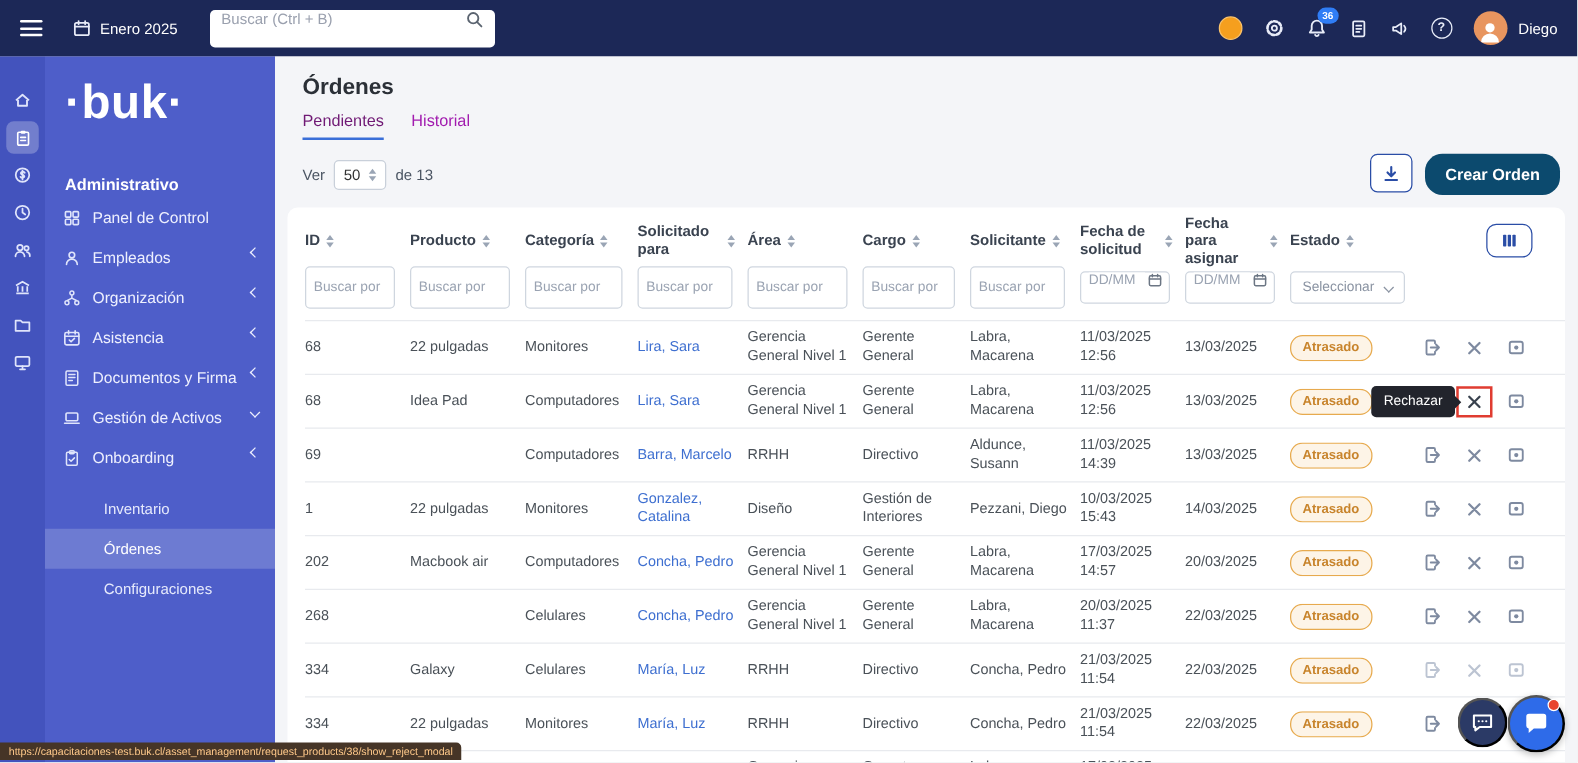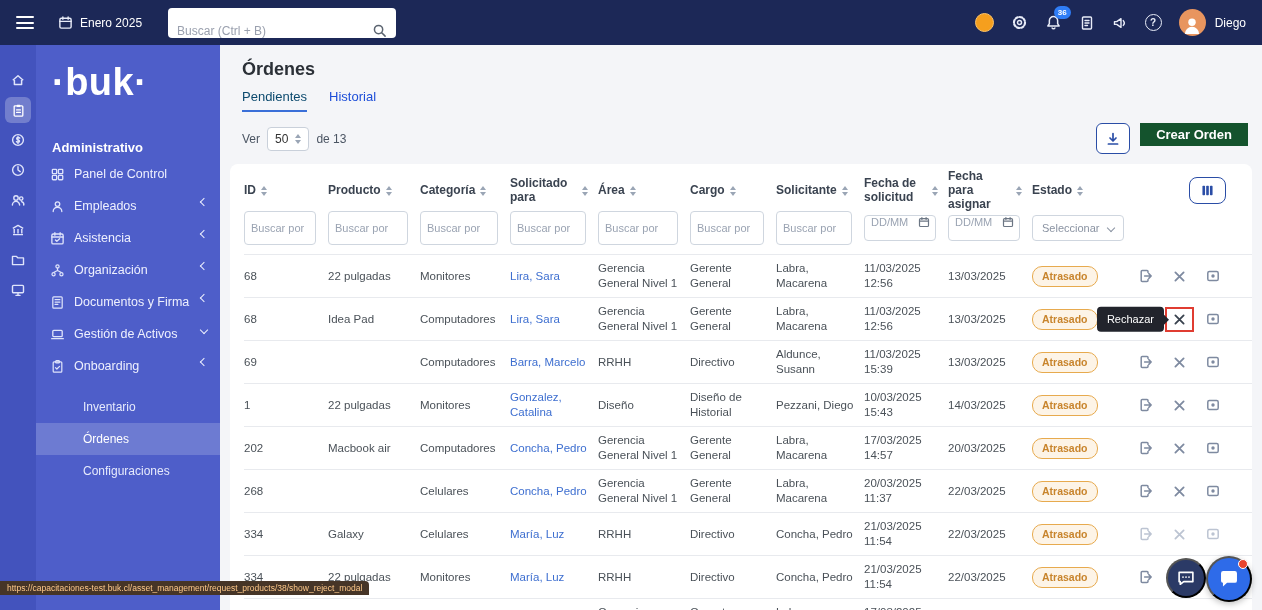--- a/index.html
+++ b/index.html
@@ -4,21 +4,21 @@
 <style>
   *{box-sizing:border-box;margin:0;padding:0}
   body{font-family:"Liberation Sans",sans-serif;background:#e5e7eb}
   .app{position:relative;width:1262px;height:610px;background:#f4f5f8;overflow:hidden}
 
   
   .topbar{position:absolute;top:0;left:0;right:0;height:45px;background:#1c2857;display:flex;align-items:center;color:#fff;padding:0 16px;gap:14px;z-index:10}
   .hamb{width:18px;display:flex;flex-direction:column;gap:3.5px;cursor:pointer}
   .hamb i{height:2px;background:#fff;border-radius:1px;display:block}
   .tb-date{display:flex;align-items:center;gap:7px;font-size:12px;margin-left:10px;cursor:pointer}
-  .tb-search{display:flex;align-items:flex-end;background:#fff;border-radius:4px;height:30px;width:228px;margin-left:12px;padding:0 9px}
+  .tb-search{display:flex;align-items:flex-start;background:#fff;border-radius:4px;height:30px;width:228px;margin-left:12px;padding:0 9px}
   .tb-search input{border:0;outline:0;flex:1;font-size:12px;color:#333;min-width:0}
   .tb-search input::placeholder{color:#9aa0ae}
   .tb-search .sic-dark{color:#5b6470;display:flex}
   .tb-right{margin-left:auto;display:flex;align-items:center;gap:17px}
   .tb-ic{position:relative;display:flex;color:#e8ecf8;cursor:pointer}
   .badge-n{position:absolute;top:-8px;right:-9px;background:#2f7df6;color:#fff;font-size:8px;font-weight:700;padding:1.5px 4px;border-radius:8px;line-height:1.2}
   .orange-dot{width:19px;height:19px;border-radius:50%;background:#f59f1e;border:1.5px solid #fbc36a}
   .help-c{width:17px;height:17px;border-radius:50%;border:1.5px solid #e8ecf8;font-size:10px;display:flex;align-items:center;justify-content:center;font-weight:700}
   .avatar{width:27px;height:27px;border-radius:50%;background:#e8955f;display:flex;align-items:flex-end;justify-content:center;overflow:hidden}
   .tb-user{font-size:12px;margin-left:-8px}
@@ -38,30 +38,30 @@
   .ssub.active{background:rgba(255,255,255,.18);color:#fff}
   .chev{width:6px;height:6px;border-right:1.6px solid currentColor;border-bottom:1.6px solid currentColor;display:inline-block;flex:none}
   .chev-left{transform:rotate(135deg)}
   .chev-down{transform:rotate(45deg)}
   .sic{display:flex;width:15px;color:#dfe4fb;flex:none}
 
   
   .main{position:absolute;top:45px;left:220px;right:0;bottom:0;background:#f4f5f8;padding:14px 10px 0 10px;overflow:hidden}
   .m-title{font-size:18px;font-weight:700;color:#2b3037;margin:0 0 9px 12px}
   .tabs{display:flex;gap:22px;margin:0 0 11px 12px;font-size:13px}
-  .tab{padding-bottom:6px;color:#1d4ed8;cursor:pointer}
-  .tab.active{color:#0c4a6e;border-bottom:2px solid #3a6fd8}
+  .tab{padding-bottom:6px;color:#a21caf;cursor:pointer}
+  .tab.active{color:#701a75;border-bottom:2px solid #3a6fd8}
   .controls{display:flex;align-items:center;margin:0 2px 10px 12px;font-size:12px;color:#4b5563;gap:7px}
   .spin{display:inline-flex;align-items:center;gap:7px;border:1px solid #c9d0da;background:#fff;border-radius:4px;padding:4px 7px;font-size:12px;color:#333;cursor:pointer}
   .sort-col{display:flex;flex-direction:column;gap:2px}
   .tu{width:0;height:0;border-left:3.5px solid transparent;border-right:3.5px solid transparent;border-bottom:4px solid #9aa5b5}
   .td{width:0;height:0;border-left:3.5px solid transparent;border-right:3.5px solid transparent;border-top:4px solid #9aa5b5}
   .ctl-right{margin-left:auto;display:flex;gap:10px;margin-right:2px}
   .dl-btn{width:34px;height:31px;border:1.5px solid #2a4da6;border-radius:6px;background:#fff;color:#2a4da6;display:flex;align-items:center;justify-content:center;cursor:pointer}
-  .create-btn{height:23px;background:#14532d;color:#fff;border:0;border-radius:0;padding:0 16px;font-size:13px;font-weight:700;cursor:pointer;font-family:inherit}
+  .create-btn{height:33px;background:#0c4a6e;color:#fff;border:0;border-radius:14px;padding:0 16px;font-size:13px;font-weight:700;cursor:pointer;font-family:inherit}
 
   
   .tablecard{background:#fff;border-radius:8px 8px 0 0;padding:0 0 40px 14px}
   .thead,.tfilter,.trow{display:grid;grid-template-columns:84px 92px 90px 88px 92px 86px 88px 84px 84px 100px 1fr;align-items:center}
   .thead{min-height:44px;padding-top:6px}
   .hcell{display:flex;align-items:center;gap:5px;font-size:12px;font-weight:700;color:#3a4350;padding-right:10px;line-height:1.15;cursor:pointer}
   .hactions{justify-content:flex-end;padding-right:26px}
   .colbtn{width:37px;height:27px;border:1.5px solid #2a4da6;border-radius:8px;background:#fff;color:#2a4da6;display:flex;align-items:center;justify-content:center;cursor:pointer}
   .tfilter{min-height:38px;padding-bottom:9px}
   .fin{width:calc(100% - 12px);height:26px;border:1px solid #cfd6df;border-radius:4px;padding:16px 6px;font-size:11px;color:#333;background:#fff;font-family:inherit}
@@ -81,21 +81,21 @@
   .abtn{background:none;border:0;color:#7e8aa0;display:flex;cursor:pointer;padding:0}
   .actions.muted .abtn{color:#bcc4d2}
   .xwrap{position:relative;display:inline-flex;padding:3px 5px}
   .tooltip{display:none;position:absolute;right:calc(100% + 3px);top:50%;transform:translateY(-50%);background:#22242c;color:#fff;font-size:11px;padding:5px 10px;border-radius:4px;white-space:nowrap;z-index:3}
   .tooltip:after{content:"";position:absolute;left:100%;top:50%;transform:translateY(-50%);border:5px solid transparent;border-left-color:#22242c}
   .trow.reject-highlight .xwrap{outline:2px solid #e03c31}
   .trow.reject-highlight .tooltip{display:block}
   .trow.reject-highlight .xwrap .abtn{color:#39424e}
 
   
-  .statusbar{position:absolute;left:0;bottom:15px;background:#463527;color:#ffc98a;font-size:8.5px;padding:2px 7px;border-top-right-radius:4px;z-index:20}
+  .statusbar{position:absolute;left:0;bottom:2px;background:#463527;color:#ffc98a;font-size:8.5px;padding:2px 7px;border-top-right-radius:4px;z-index:20}
   .chat-dark{position:absolute;right:56px;bottom:12px;width:40px;height:40px;border-radius:50%;background:#2b3a66;display:flex;align-items:center;justify-content:center;color:#fff;z-index:14;cursor:pointer}
   .chat-blue{position:absolute;right:10px;bottom:8px;width:46px;height:46px;border-radius:50%;background:#2e6be9;display:flex;align-items:center;justify-content:center;color:#fff;z-index:15;cursor:pointer;box-shadow:0 2px 6px rgba(0,0,0,.25)}
   .red-dot{position:absolute;top:1px;right:2px;width:10px;height:10px;border-radius:50%;background:#e8442e;border:1.5px solid #fff}
 </style>
 </head>
 <body>
 
 <div class="app">
 
   <header class="topbar">
@@ -235,38 +235,38 @@
           <svg width="15" height="15" viewBox="0 0 16 16" fill="none" stroke="currentColor" stroke-width="1.4" stroke-linecap="round">
             <circle cx="8" cy="5.4" r="2.4"></circle>
             <path d="M3.4 13.4a4.6 4.6 0 0 1 9.2 0"></path>
           </svg>
         </span>
       <span>Empleados</span>
       <span class="chev chev-left"></span>
     </div>
     <div class="sitem">
       <span class="sic">
-          <svg width="15" height="15" viewBox="0 0 16 16" fill="none" stroke="currentColor" stroke-width="1.4" stroke-linecap="round" stroke-linejoin="round">
-            <rect x="2" y="3.2" width="12" height="10.6" rx="1.4"></rect>
-            <path d="M2 6.4h12M5.2 1.8v2.6M10.8 1.8v2.6M5.8 9.6l1.5 1.5 2.9-2.9"></path>
-          </svg>
-        </span>
-      <span>Asistencia</span>
-      <span class="chev chev-left"></span>
-    </div>
-    <div class="sitem">
-      <span class="sic">
           <svg width="15" height="15" viewBox="0 0 16 16" fill="none" stroke="currentColor" stroke-width="1.3" stroke-linejoin="round">
             <circle cx="8" cy="3.6" r="1.7"></circle>
             <circle cx="3.8" cy="12" r="1.7"></circle>
             <circle cx="12.2" cy="12" r="1.7"></circle>
             <path d="M8 5.4V8M8 8 3.8 10.2M8 8l4.2 2.2"></path>
           </svg>
         </span>
       <span>Organización</span>
+      <span class="chev chev-left"></span>
+    </div>
+    <div class="sitem">
+      <span class="sic">
+          <svg width="15" height="15" viewBox="0 0 16 16" fill="none" stroke="currentColor" stroke-width="1.4" stroke-linecap="round" stroke-linejoin="round">
+            <rect x="2" y="3.2" width="12" height="10.6" rx="1.4"></rect>
+            <path d="M2 6.4h12M5.2 1.8v2.6M10.8 1.8v2.6M5.8 9.6l1.5 1.5 2.9-2.9"></path>
+          </svg>
+        </span>
+      <span>Asistencia</span>
       <span class="chev chev-left"></span>
     </div>
     <div class="sitem">
       <span class="sic">
           <svg width="15" height="15" viewBox="0 0 16 16" fill="none" stroke="currentColor" stroke-width="1.3" stroke-linecap="round">
             <rect x="3" y="2" width="10" height="12" rx="1"></rect>
             <path d="M5.4 5h5.2M5.4 7.5h5.2M5.4 10h3"></path>
           </svg>
         </span>
       <span>Documentos y Firma</span>
@@ -524,21 +524,21 @@
       </div>
     </div>
           <div class="trow">
       <div class="cell"><span>69</span></div>
       <div class="cell"><span></span></div>
       <div class="cell"><span>Computadores</span></div>
       <div class="cell link"><span>Barra, Marcelo</span></div>
       <div class="cell"><span>RRHH</span></div>
       <div class="cell"><span>Directivo</span></div>
       <div class="cell"><span>Aldunce, Susann</span></div>
-      <div class="cell"><span>11/03/2025 15:39</span></div>
+      <div class="cell"><span>11/03/2025 14:39</span></div>
       <div class="cell"><span>13/03/2025</span></div>
       <div class="cell"><span class="badge badge-late">Atrasado</span></div>
       <div class="cell actions">
         <button class="abtn">
           <svg width="16" height="16" viewBox="0 0 16 16" fill="none" stroke="currentColor" stroke-width="1.5" stroke-linecap="round" stroke-linejoin="round">
                   <path d="M10 4.6V3.4a1 1 0 0 0-1-1H4.2a1 1 0 0 0-1 1v9.2a1 1 0 0 0 1 1H9a1 1 0 0 0 1-1v-1.2"></path>
                   <path d="M6.6 8h6.6M10.8 5.6 13.2 8l-2.4 2.4"></path>
                 </svg>
         </button>
         <span class="xwrap">
@@ -556,21 +556,21 @@
                 </svg>
         </button>
       </div>
     </div>
           <div class="trow">
       <div class="cell"><span>1</span></div>
       <div class="cell"><span>22 pulgadas</span></div>
       <div class="cell"><span>Monitores</span></div>
       <div class="cell link"><span>Gonzalez, Catalina</span></div>
       <div class="cell"><span>Diseño</span></div>
-      <div class="cell"><span>Diseño de Historial</span></div>
+      <div class="cell"><span>Gestión de Interiores</span></div>
       <div class="cell"><span>Pezzani, Diego</span></div>
       <div class="cell"><span>10/03/2025 15:43</span></div>
       <div class="cell"><span>14/03/2025</span></div>
       <div class="cell"><span class="badge badge-late">Atrasado</span></div>
       <div class="cell actions">
         <button class="abtn">
           <svg width="16" height="16" viewBox="0 0 16 16" fill="none" stroke="currentColor" stroke-width="1.5" stroke-linecap="round" stroke-linejoin="round">
                   <path d="M10 4.6V3.4a1 1 0 0 0-1-1H4.2a1 1 0 0 0-1 1v9.2a1 1 0 0 0 1 1H9a1 1 0 0 0 1-1v-1.2"></path>
                   <path d="M6.6 8h6.6M10.8 5.6 13.2 8l-2.4 2.4"></path>
                 </svg>

